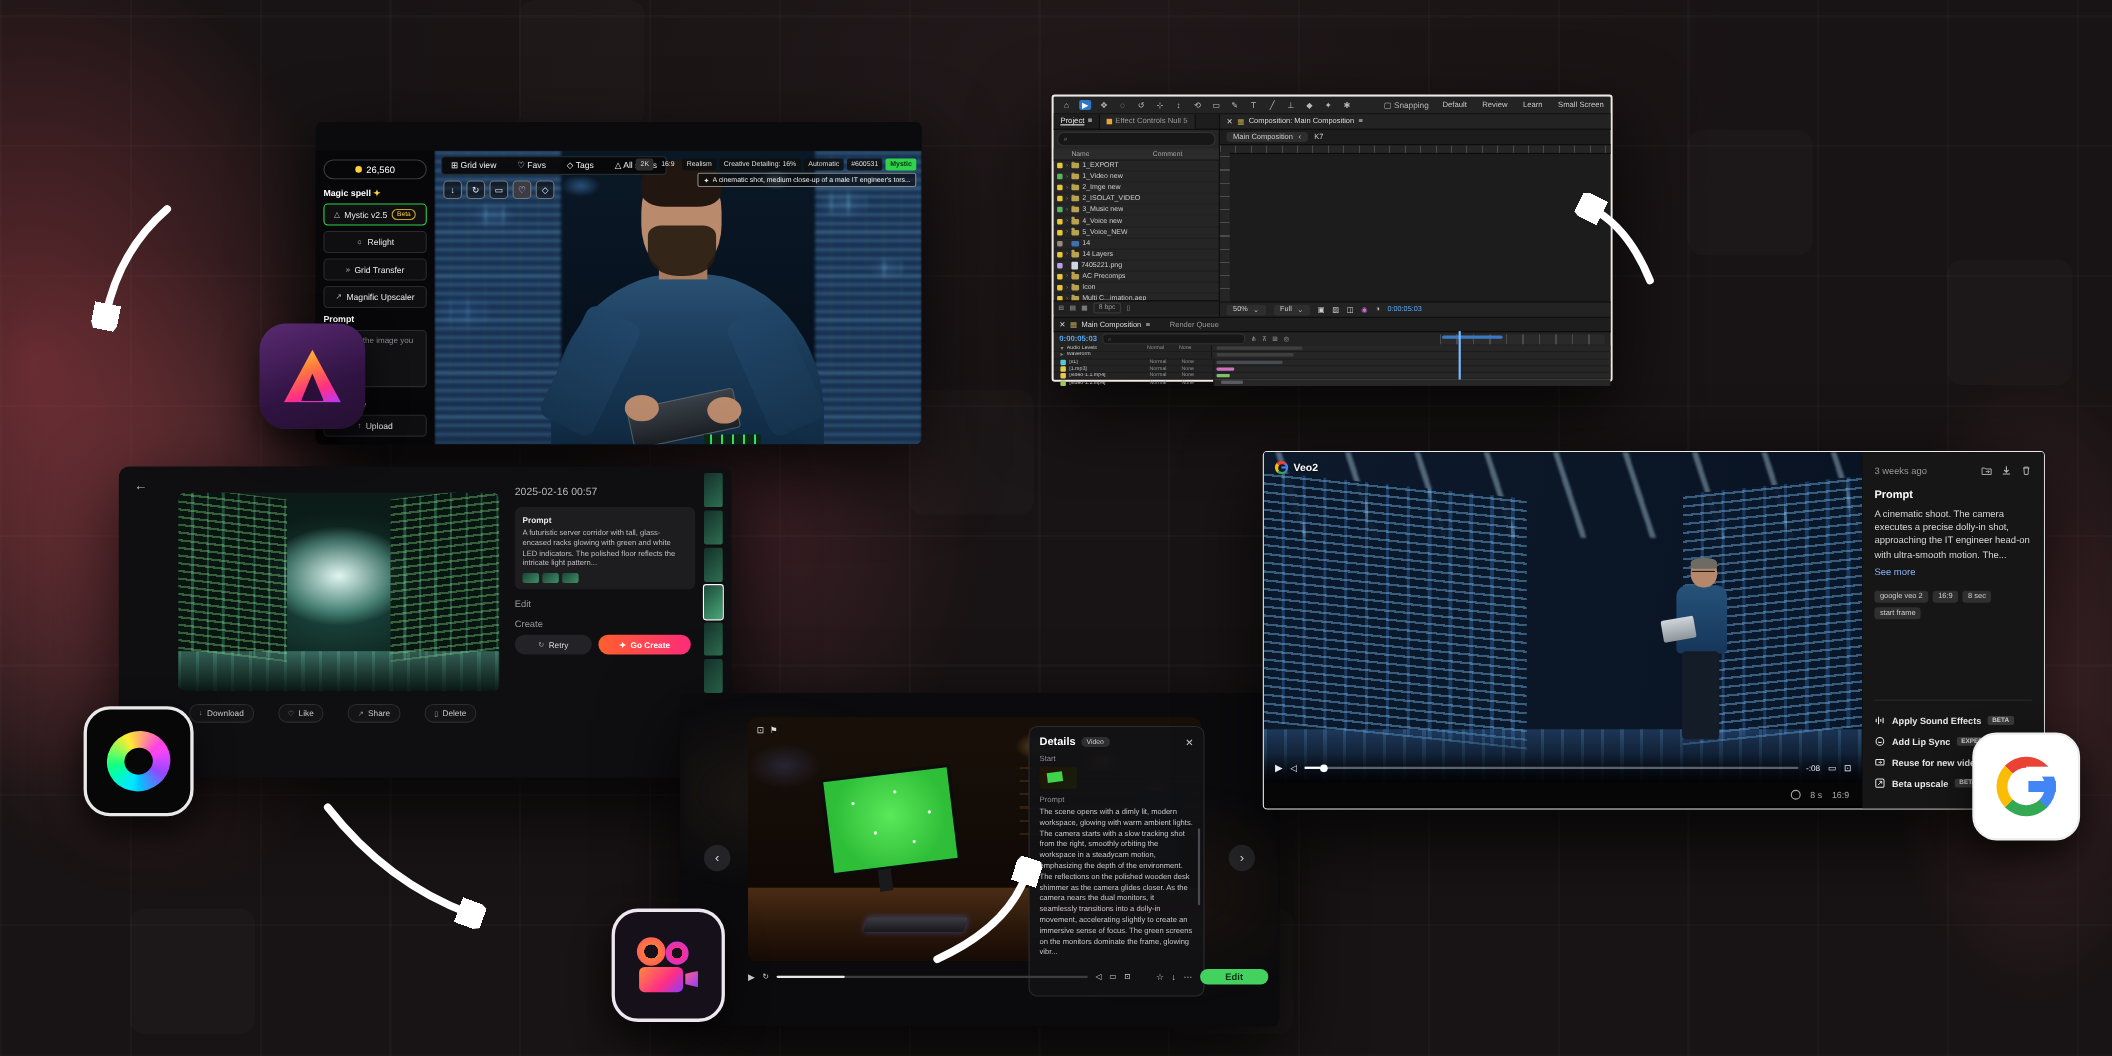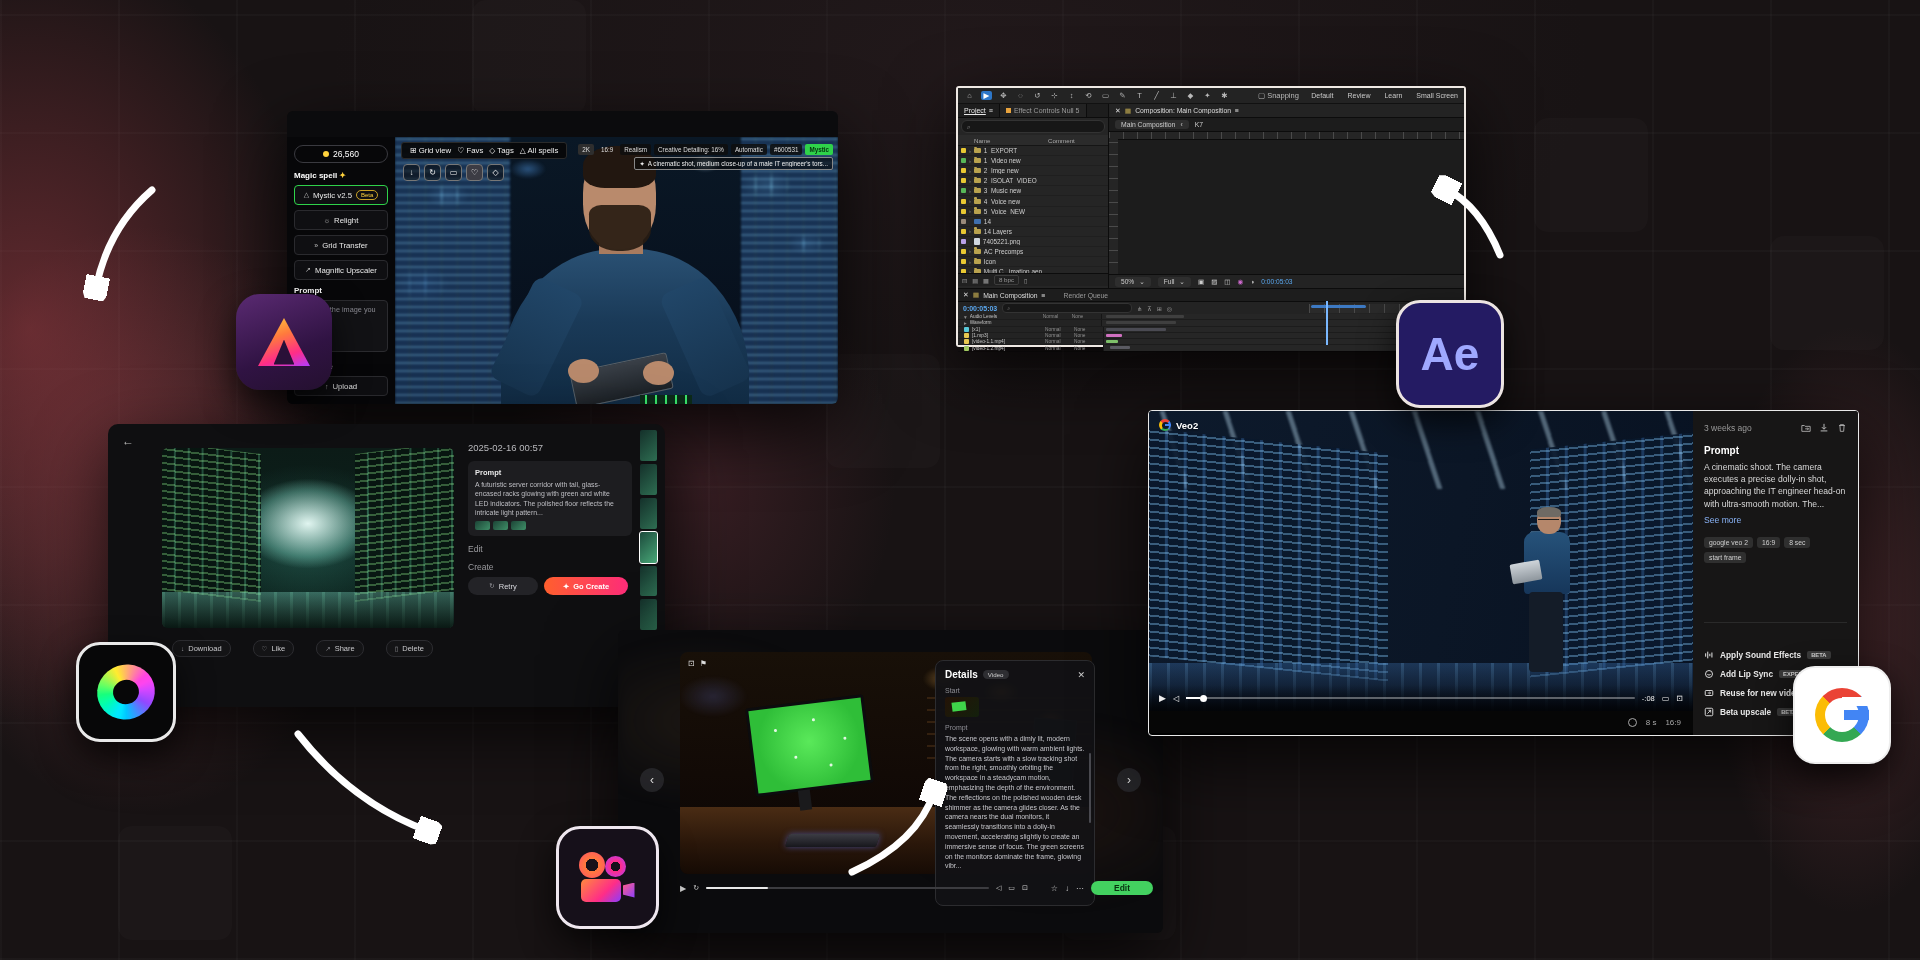--- a/index.html
+++ b/index.html
@@ -63,21 +63,21 @@
     background:linear-gradient(180deg,#2a5174 0%,#1a3a58 45%,#102a42);border-radius:46% 46% 0 0/80% 80% 0 0;}
   .man-neck{position:absolute;left:46%;bottom:56%;width:10%;height:8%;background:#a87b5f;}
   .man-head{position:absolute;left:42.5%;bottom:58%;width:16.5%;height:38%;background:#b98a6c;border-radius:44%;}
   .man-hair{position:absolute;left:0;top:-2%;width:100%;height:42%;background:#221710;border-radius:46% 46% 30% 30%;}
   .man-beard{position:absolute;left:8%;bottom:-2%;width:84%;height:46%;background:rgba(40,28,18,.92);border-radius:20% 20% 46% 46%;}
   .man-arm{position:absolute;width:12%;height:42%;background:linear-gradient(180deg,#214668,#16334e);border-radius:10px;}
   .man-hand{position:absolute;width:7%;height:9%;background:#b98a6c;border-radius:50%;}
   .man-tablet{position:absolute;left:40%;bottom:2%;width:22%;height:13%;background:linear-gradient(180deg,#3a4048,#1c2126);
     border:1px solid #596066;border-radius:3px;transform:rotate(-12deg);}
   .mg-topbar{position:absolute;left:6px;top:5px;height:15px;background:rgba(8,8,8,.92);border:1px solid #2a2a2a;border-radius:3px;
-    display:flex;align-items:center;gap:6px;padding:0 8px;font-size:7.8px;color:#eee;z-index:3;}
+    display:flex;align-items:center;gap:19px;padding:0 8px;font-size:7.8px;color:#eee;z-index:3;}
   .mg-iconrow{position:absolute;left:8px;top:27px;display:flex;gap:4px;z-index:3;}
   .mg-icbtn{width:15px;height:15px;border:1px solid #777;border-radius:4px;background:rgba(10,10,10,.55);
     display:flex;align-items:center;justify-content:center;font-size:8px;color:#eee;}
   .mg-badges{position:absolute;right:5px;top:7px;display:flex;gap:3px;z-index:3;}
   .mg-bdg{height:11px;display:flex;align-items:center;background:rgba(14,14,14,.85);border-radius:2px;
     padding:0 4px;font-size:6.3px;color:#ddd;}
   .mg-bdg.green{background:#2fd24a;color:#06330f;font-weight:bold;}
   .mg-pline{position:absolute;right:5px;top:20px;height:11px;max-width:250px;border:1px solid #888;background:rgba(10,10,10,.6);
     border-radius:2px;display:flex;align-items:center;gap:3px;padding:0 4px;font-size:6.3px;color:#eee;z-index:3;}
   .mg-strip{position:absolute;right:146px;bottom:0;width:52px;height:9px;z-index:3;
@@ -259,21 +259,21 @@
     gap:9px;padding-right:12px;box-sizing:border-box;font-size:8px;color:#a9a9a9;background:#060606;}
   .mini-clock{width:7px;height:7px;border:1px solid #a9a9a9;border-radius:50%;}
   .veo-panel{position:absolute;left:544px;top:0;width:165px;height:324px;background:#171616;padding:12px 11px;box-sizing:border-box;}
   .veo-prow{display:flex;align-items:center;gap:8px;color:#9a9a9a;}
   .veo-ago{font-size:8.5px;flex:1;}
   .veo-plbl{font-size:10px;font-weight:bold;color:#fff;margin:12px 0 5px;}
   .veo-ptext{font-size:8.6px;color:#d8d8d8;line-height:1.42;}
   .veo-more{font-size:8.6px;color:#8ab4f8;margin-top:5px;}
   .veo-tags{display:flex;flex-wrap:wrap;gap:4px;margin-top:12px;}
   .veo-tag{background:#2f2f2f;color:#cfcfcf;font-size:6.8px;border-radius:3px;padding:2px 5px;}
-  .veo-actions{position:absolute;left:11px;right:11px;bottom:14px;border-top:1px solid #2a2a2a;padding-top:22px;margin-top:31px;}
+  .veo-actions{position:absolute;left:11px;right:11px;bottom:14px;border-top:1px solid #2a2a2a;padding-top:8px;margin-top:31px;}
   .veo-act{display:flex;align-items:center;gap:6px;height:19px;color:#e8e8e8;}
   .veo-act .lb{font-size:8.3px;font-weight:bold;}
   .veo-abadge{font-size:5.8px;color:#cfcfcf;background:#3a3a3a;border-radius:2px;padding:1px 4px;font-weight:bold;}
   .vico{width:10px;height:10px;flex:none;}
 
   
   .appicon{position:absolute;z-index:6;border-radius:24px;box-shadow:0 14px 34px rgba(0,0,0,.7);}
   .ic-mag{left:236px;top:294px;width:96px;height:96px;background:linear-gradient(160deg,#5a2a72,#301343 60%,#24102f);
     display:flex;align-items:center;justify-content:center;}
   .ic-mag .tri{width:52px;height:48px;background:linear-gradient(160deg,#ffd23d,#ff7a3d 38%,#ff2d87 72%,#b13dff);
@@ -868,23 +868,20 @@
     </defs>
     <path d="M152,190 Q108,228 96,288" marker-end="url(#ah)"></path>
     <path d="M298,734 Q352,803 428,831" marker-end="url(#ah)"></path>
     <path d="M852,872 Q918,842 934,792" marker-end="url(#ah)"></path>
     <path d="M1500,255 Q1480,206 1446,189" marker-end="url(#ah)"></path>
   </svg>
 
   <div class="appicon ic-mag">
     <div class="tri"></div>
   </div>
-  <div class="appicon ic-ae">
-    <span>Ae</span>
-  </div>
   <div class="appicon ic-hl">
     <div class="swirl"></div>
   </div>
   <div class="appicon ic-cam">
     <div class="cam">
       <div class="r1"></div>
         <div class="r2"></div>
         <div class="bd"></div>
         <div class="ln"></div>
     </div>

